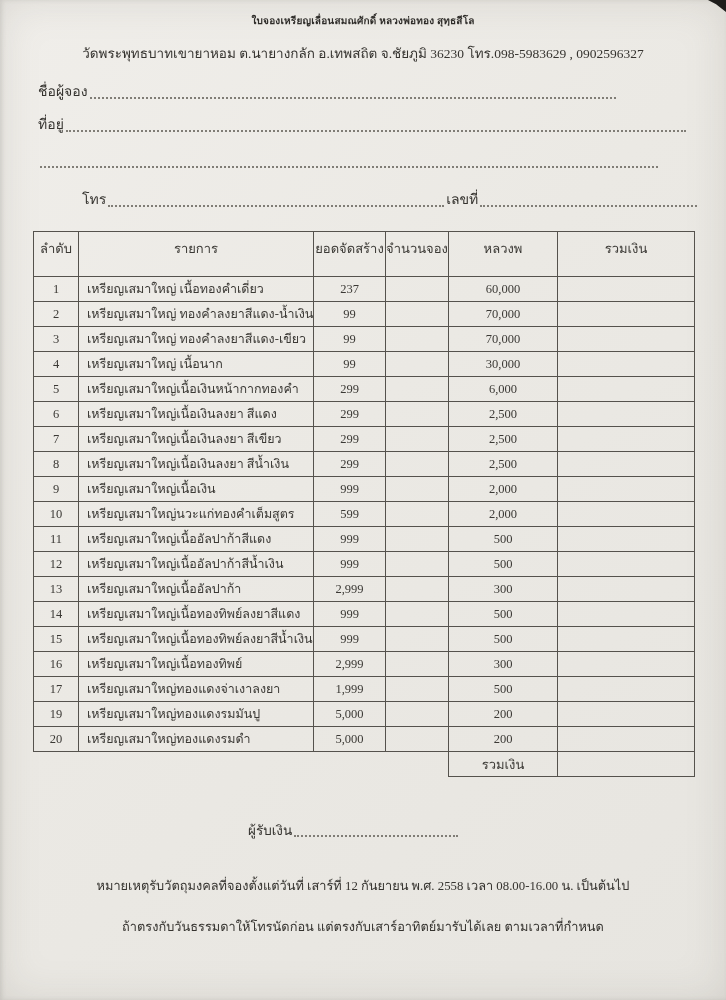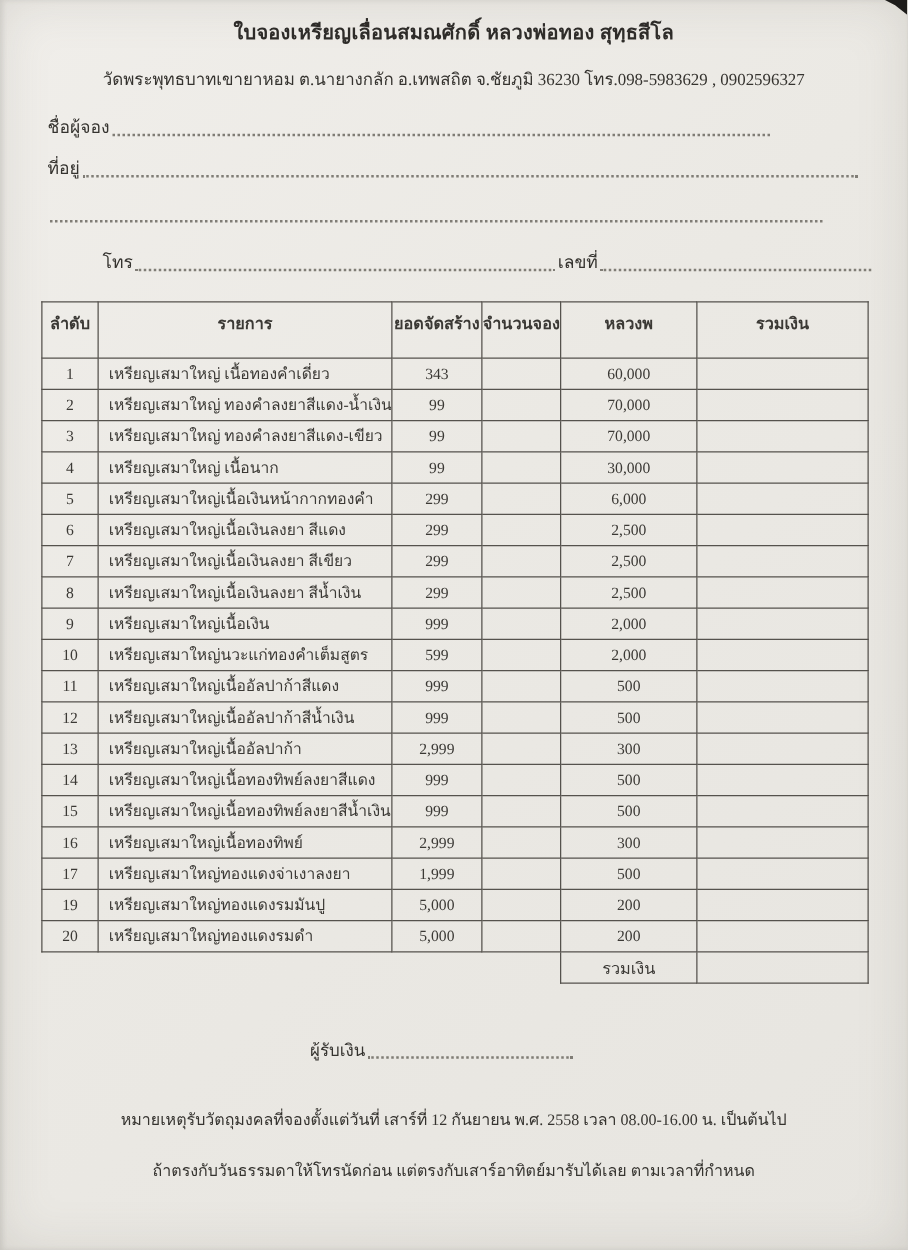--- a/index.html
+++ b/index.html
@@ -19,21 +19,21 @@
   }
   .corner-mark {
     position: absolute; top: 0; right: 0;
     width: 22px; height: 12px;
     background: #1e1d1b;
     clip-path: polygon(18% 0, 100% 0, 100% 100%, 55% 35%);
   }
   .title {
     text-align: center;
     padding-top: 13px;
-    font-size: 16px;
+    font-size: 10px;
     font-weight: bold;
     color: #2e2c29;
     letter-spacing: 0.2px;
   }
   .subtitle {
     text-align: center;
     margin-top: 14px;
     font-size: 13.5px;
     color: #35332f;
   }
@@ -68,21 +68,21 @@
   }
   table.order th, table.order td {
     border: 1.4px solid #55524d;
     overflow: hidden;
     white-space: nowrap;
   }
   table.order thead th {
     height: 45px;
     vertical-align: top;
     padding-top: 6px;
-    font-weight: bold;
+    font-weight: normal;
     font-size: 13px;
     text-align: center;
   }
   table.order tbody td { height: 25px; text-align: center; }
   td.c-item { text-align: left !important; padding-left: 8px; }
   tr.total-row td { height: 27px; }
   tr.total-row td.blank { border: none; background: transparent; }
   tr.total-row td.total-label { font-size: 13px; }
 
   .receiver-row {
@@ -143,21 +143,21 @@
         <th>จำนวนจอง</th>
         <th>หลวงพ</th>
         <th>รวมเงิน</th>
       </tr>
     </thead>
     <tbody>
 
         <tr>
           <td class="c-no">1</td>
           <td class="c-item">เหรียญเสมาใหญ่ เนื้อทองคำเดี่ยว</td>
-          <td class="c-made">343</td>
+          <td class="c-made">237</td>
           <td class="c-qty"></td>
           <td class="c-price">60,000</td>
           <td class="c-total"></td>
         </tr>
 
         <tr>
           <td class="c-no">2</td>
           <td class="c-item">เหรียญเสมาใหญ่ ทองคำลงยาสีแดง-น้ำเงิน</td>
           <td class="c-made">99</td>
           <td class="c-qty"></td>

